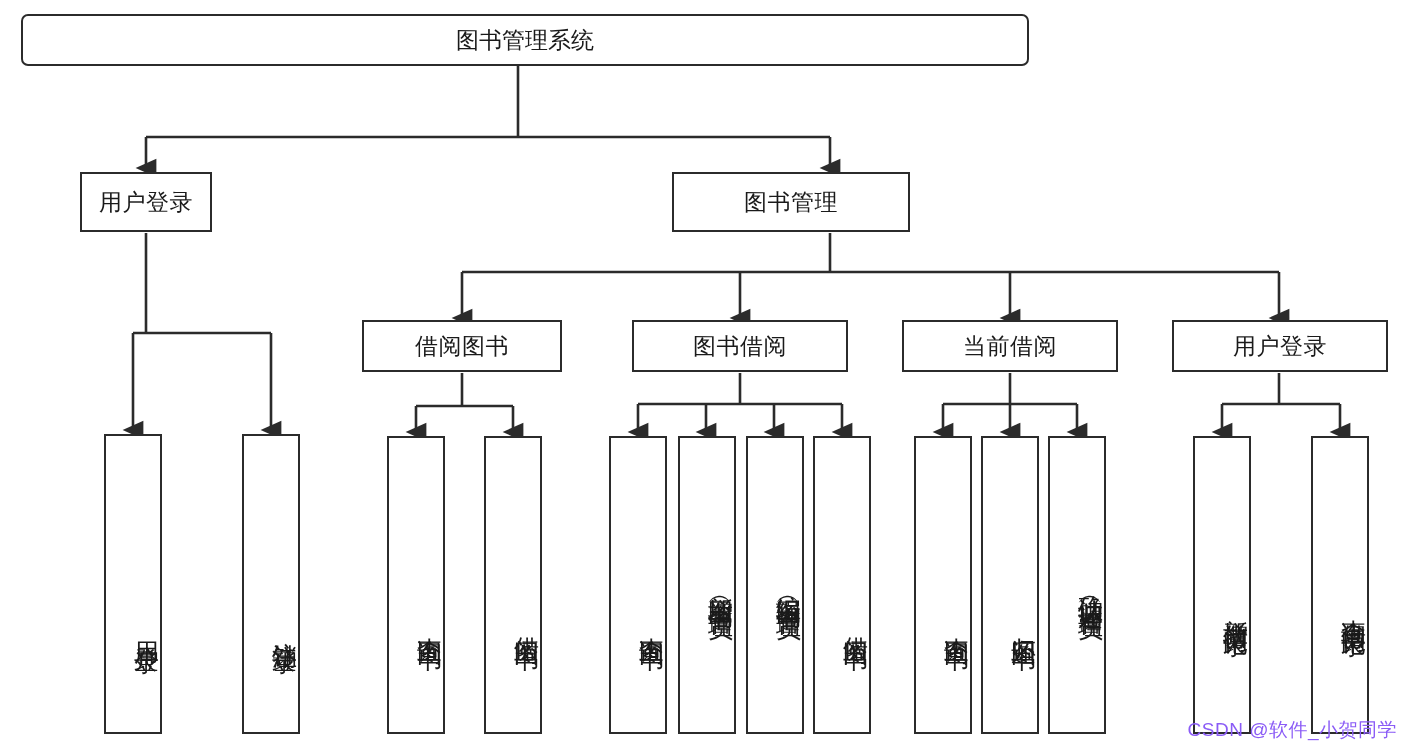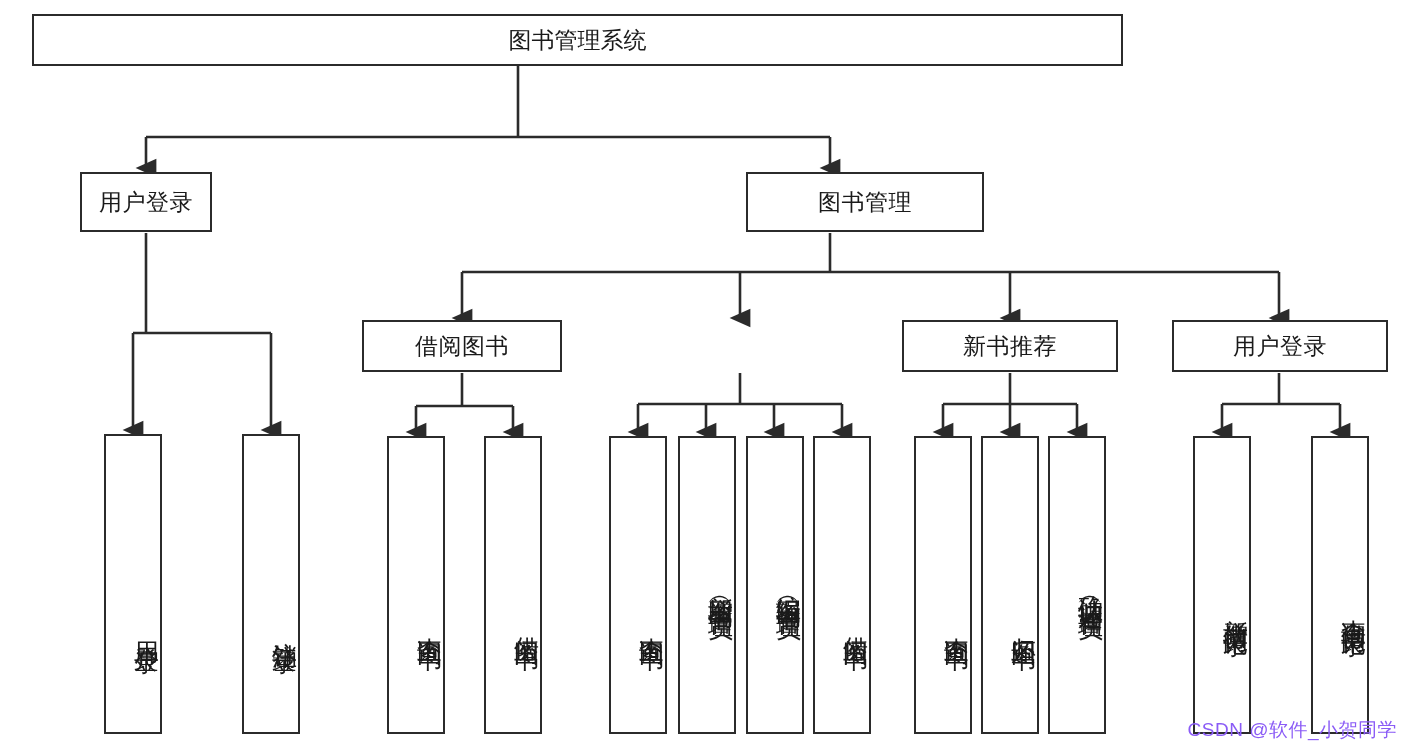--- a/index.html
+++ b/index.html
@@ -123,36 +123,39 @@
       <path d="M1077,404 L1077,432" marker-end="url(#arrow)"></path>
 
       <path d="M1279,373 L1279,404"></path>
       <path d="M1222,404 L1340,404"></path>
       <path d="M1222,404 L1222,432" marker-end="url(#arrow)"></path>
       <path d="M1340,404 L1340,432" marker-end="url(#arrow)"></path>
 
     </g>
   </svg>
 
-  <div class="node root" style="left:32px; top:14px; width:1091px; height:52px;">
+  <div class="node root" style="left:21px; top:14px; width:1008px; height:52px;border-radius:7px;">
     <span class="lbl">图书管理系统</span>
   </div>
 
   <div class="node h" style="left:80px; top:172px; width:132px; height:60px;">
     <span class="lbl">用户登录</span>
   </div>
-  <div class="node h" style="left:746px; top:172px; width:238px; height:60px;">
+  <div class="node h" style="left:672px; top:172px; width:238px; height:60px;">
     <span class="lbl">图书管理</span>
   </div>
 
   <div class="node h" style="left:362px; top:320px; width:200px; height:52px;">
     <span class="lbl">借阅图书</span>
   </div>
+  <div class="node h" style="left:632px; top:320px; width:216px; height:52px;">
+    <span class="lbl">图书借阅</span>
+  </div>
   <div class="node h" style="left:902px; top:320px; width:216px; height:52px;">
-    <span class="lbl">新书推荐</span>
+    <span class="lbl">当前借阅</span>
   </div>
   <div class="node h" style="left:1172px; top:320px; width:216px; height:52px;">
     <span class="lbl">用户登录</span>
   </div>
 
   <div class="node v" style="left:104px; top:434px; width:58px; height:300px; padding-top:88px;">
     <span class="lbl">用户登录</span>
   </div>
   <div class="node v" style="left:242px; top:434px; width:58px; height:300px; padding-top:88px;">
     <span class="lbl">注销登录</span>

